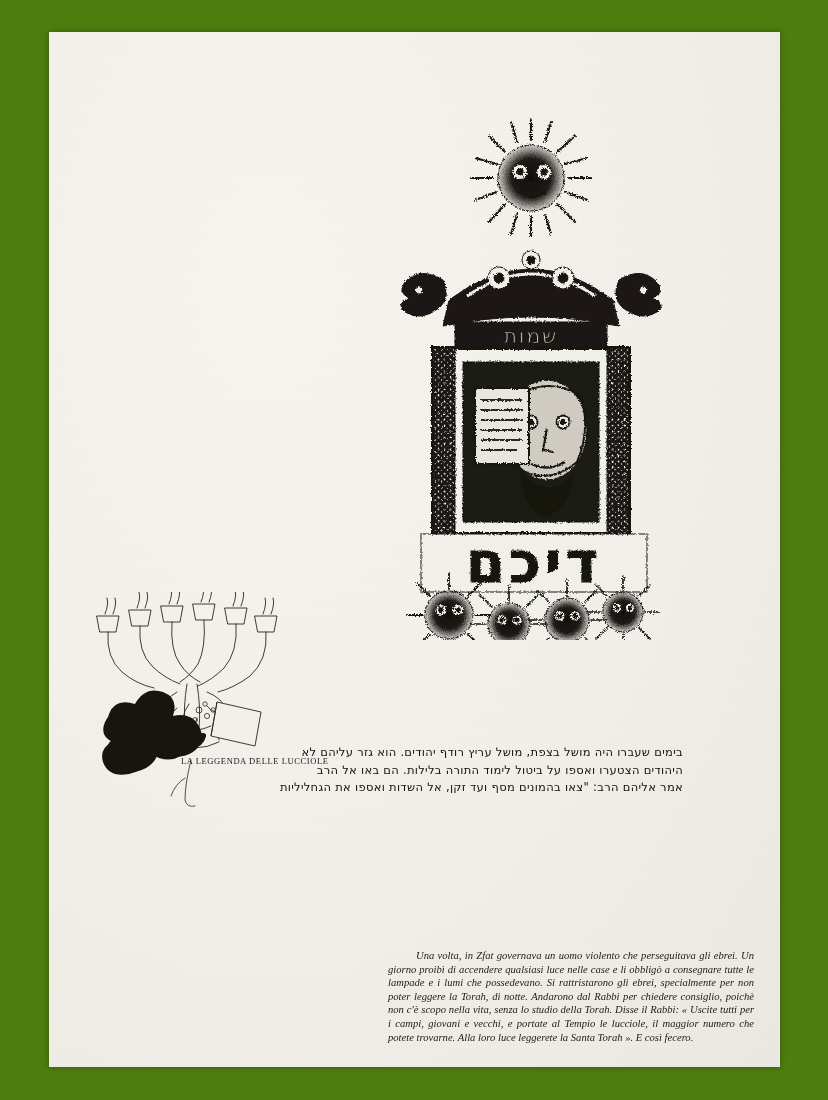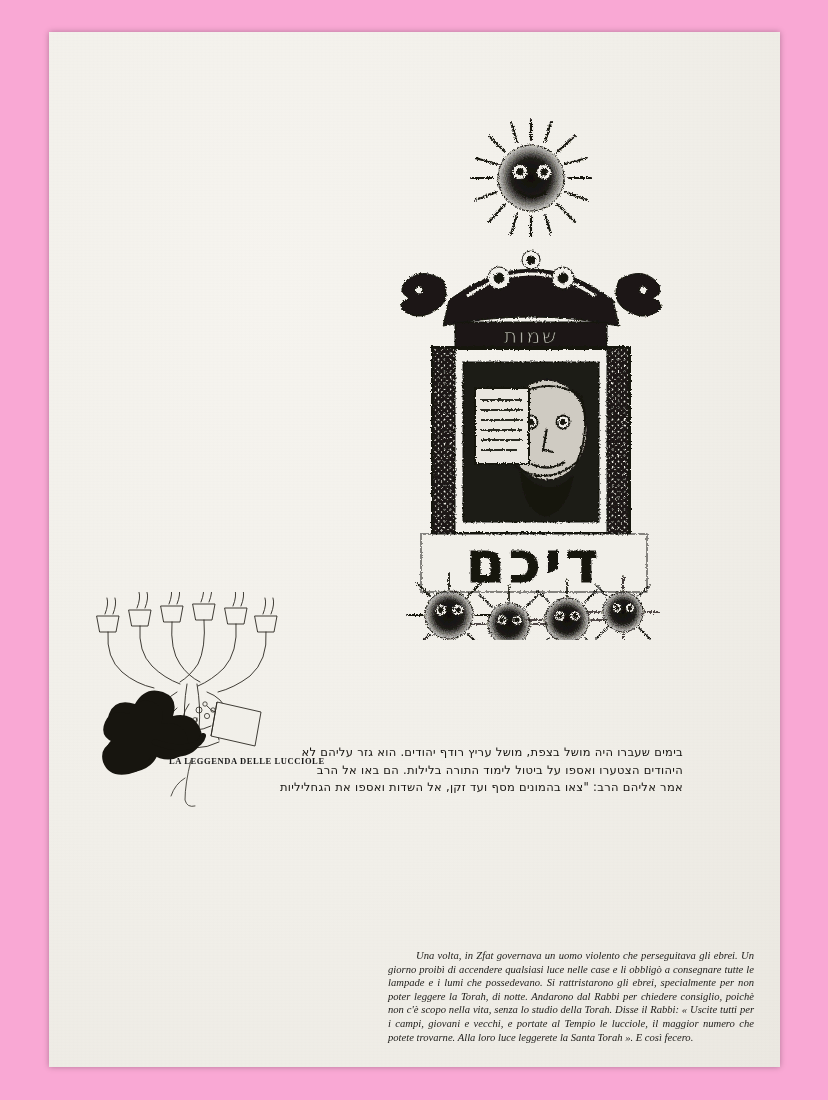--- a/index.html
+++ b/index.html
@@ -10,21 +10,21 @@
   body {
     width: 828px;
     height: 1100px;
     overflow: hidden;
     font-family: "Liberation Serif", serif;
   }
   .canvas {
     position: relative;
     width: 828px;
     height: 1100px;
-    background: #f9a8d4;
+    background: #4d7c0f;
   }
   
   .page {
     position: absolute;
     left: 49px;
     top: 32px;
     width: 731px;
     height: 1035px;
     background: #f3f1ec;
     box-shadow: 0 0 6px rgba(0,0,0,0.28);
@@ -61,27 +61,27 @@
     left: 22px;
     top: 560px;
     width: 240px;
     height: 220px;
   }
   .menorah svg { display:block; width:100%; height:100%; }
 
   
   .caption {
     position: absolute;
-    left: 120px;
+    left: 132px;
     top: 724px;
     font-family: "Liberation Serif", serif;
     font-size: 8.5px;
     letter-spacing: 0.6px;
     color: #181818;
-    font-weight: bold;
+    font-weight: normal;
     text-transform: uppercase;
     white-space: nowrap;
   }
   
   .hebrew {
     position: absolute;
     left: 322px;
     top: 712px;
     width: 312px;
     direction: rtl;

